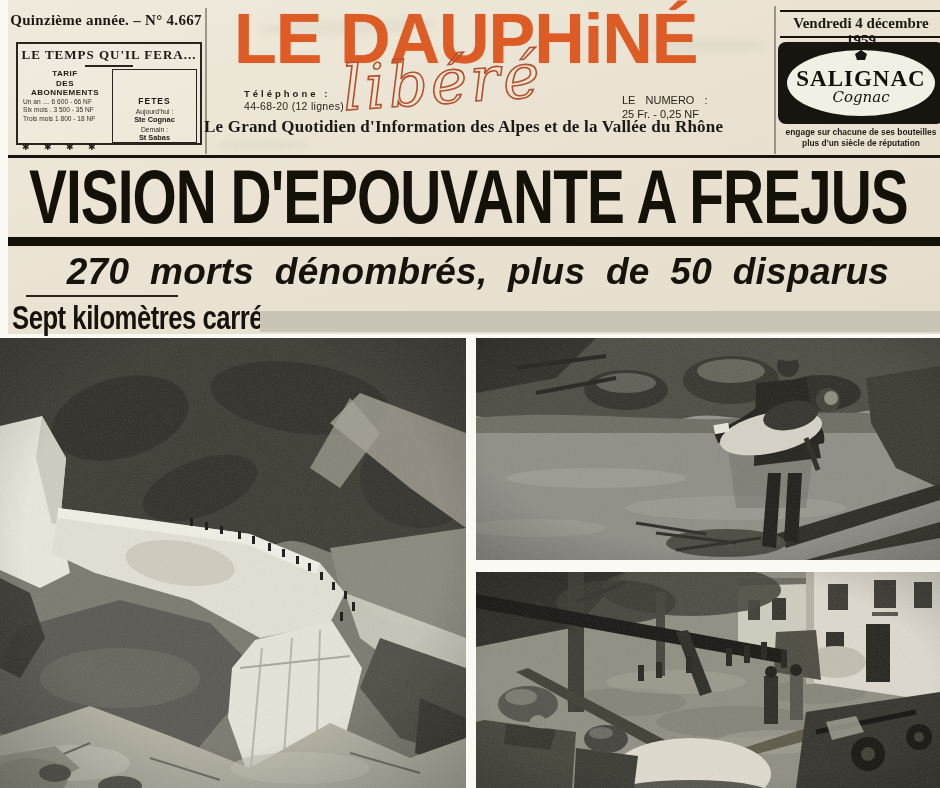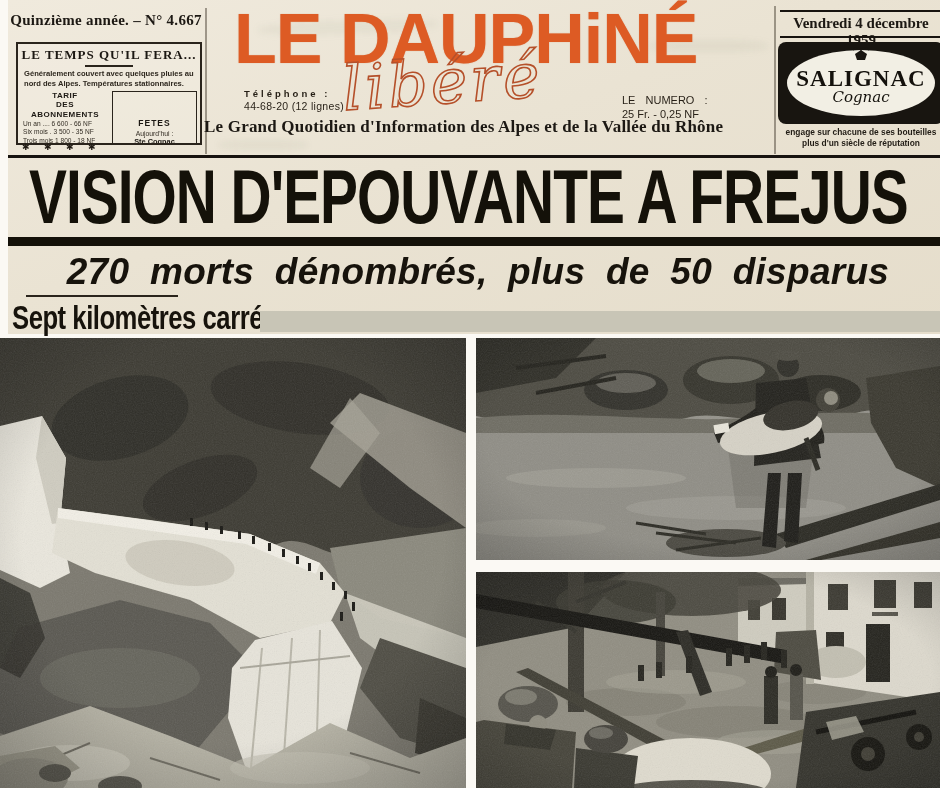--- a/index.html
+++ b/index.html
@@ -76,21 +76,20 @@
     <div class="smudge" style="left:210px;top:140px;width:90px;height:10px;"></div>
 
     <div class="vrule" style="left:197px;top:8px;height:146px;"></div>
     <div class="vrule" style="left:766px;top:6px;height:148px;"></div>
 
     <div class="abs serifb edition">Quinzième année. – N° 4.667</div>
 
     <div class="abs wbox">
       <div class="wtitle serifb">LE TEMPS QU'IL FERA...</div>
       <div class="wrule"></div>
-      <div class="wforecast">Généralement couvert avec quelques pluies au nord des Alpes. Températures stationnaires.</div>
       <div class="wrow">
         <div class="wtarif">
           <div class="tt">TARIF</div>
           <div class="tt">DES ABONNEMENTS</div>
           <div class="tl">Un an .... 6 600 - 66 NF</div>
           <div class="tl">Six mois . 3 500 - 35 NF</div>
           <div class="tl">Trois mois 1 800 - 18 NF</div>
 
         </div>
         <div class="fbox">

